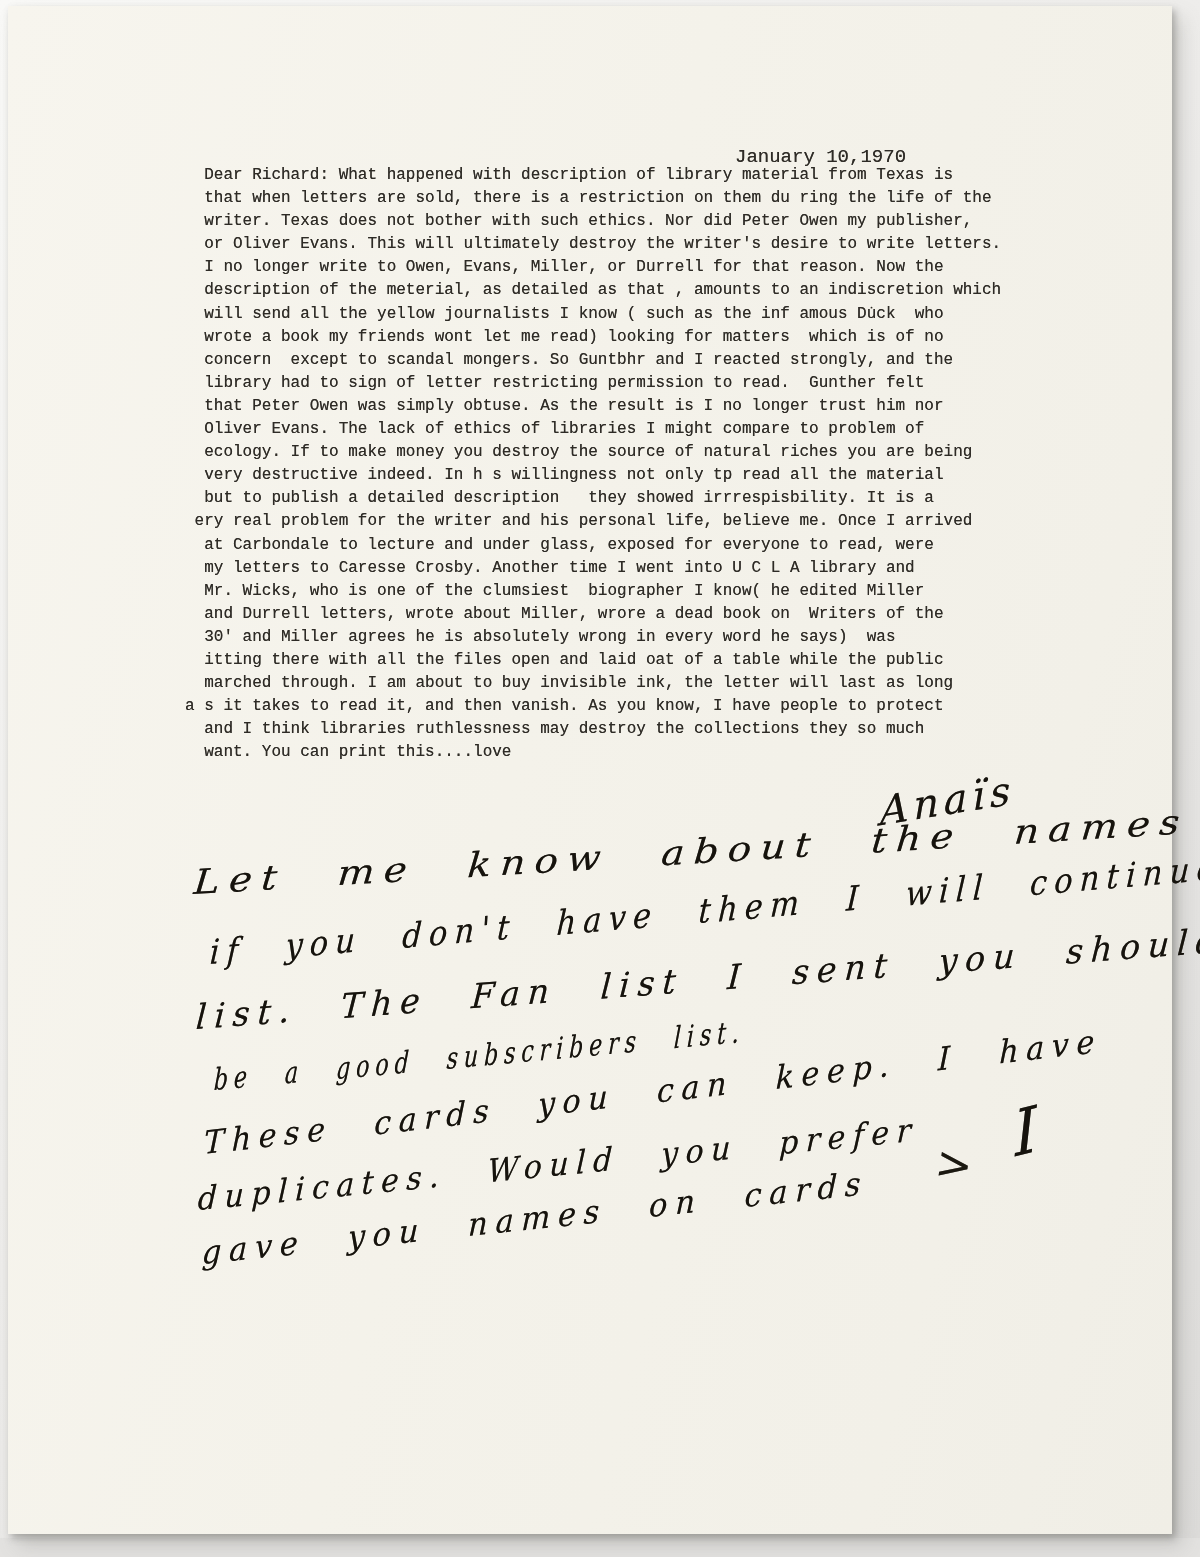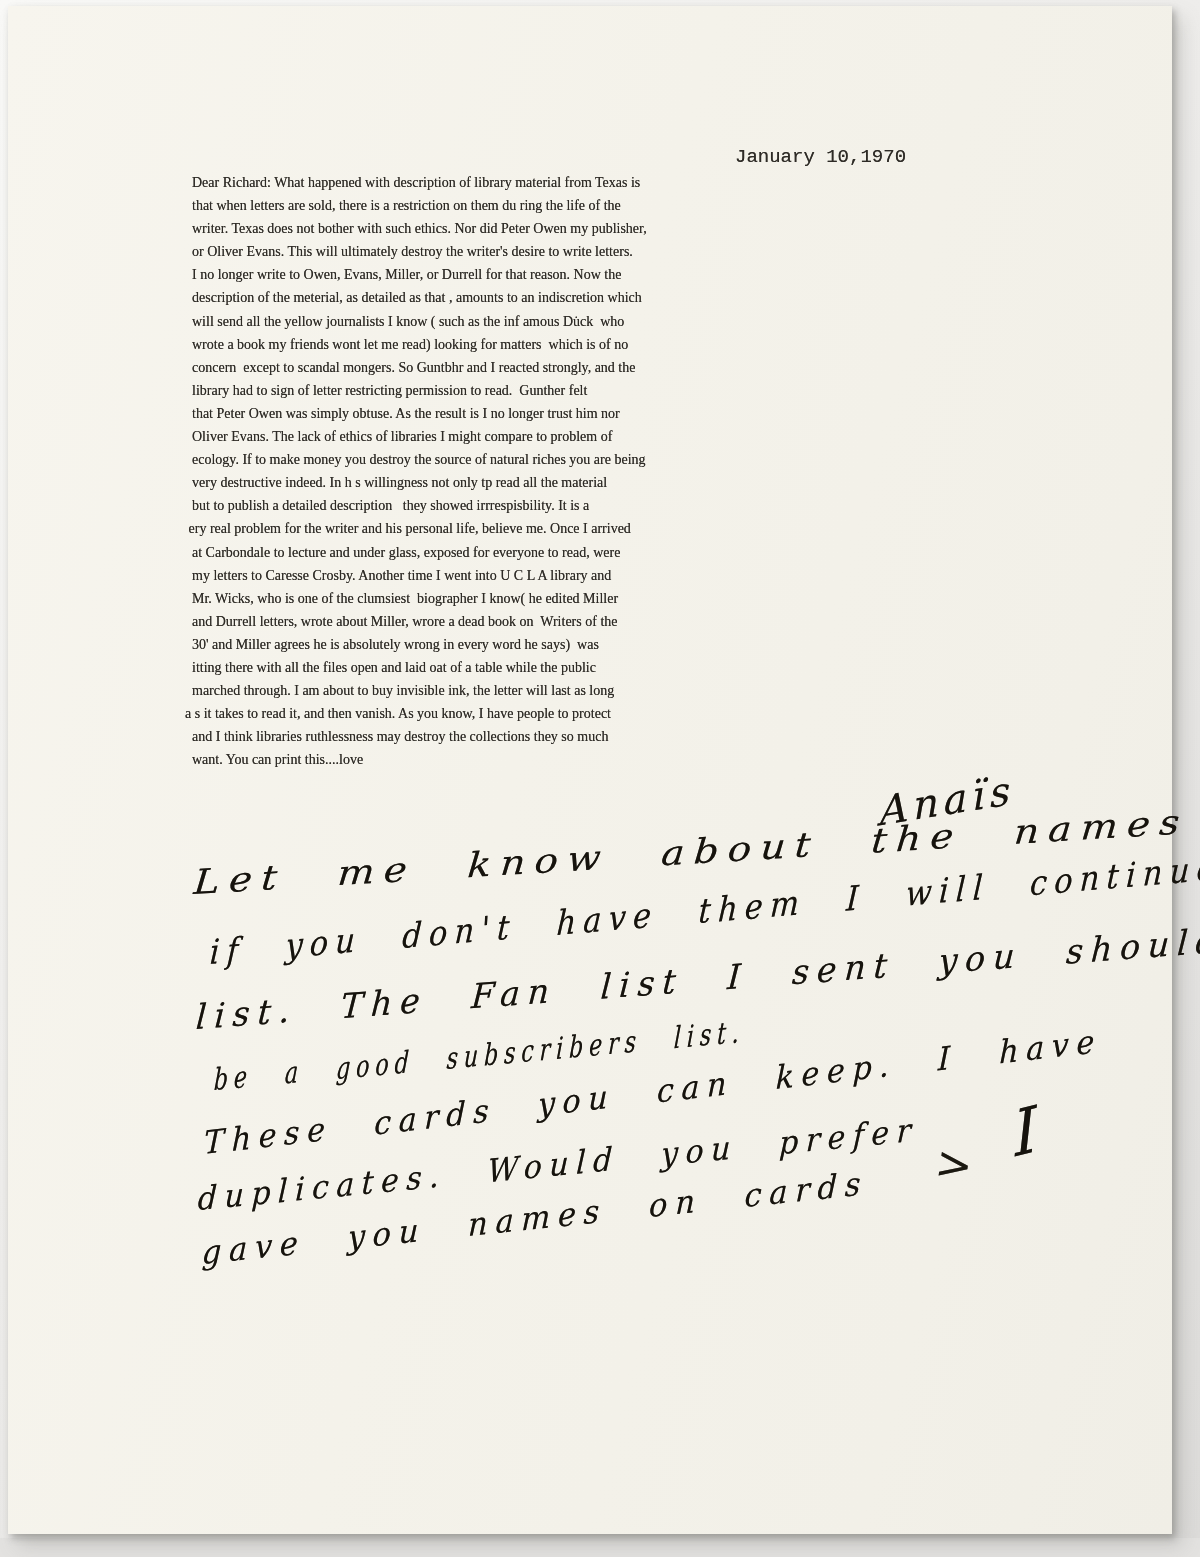--- a/index.html
+++ b/index.html
@@ -20,23 +20,23 @@
   }
   
   .typed-date{
     position:absolute;left:727px;top:140px;
     font-family:"Liberation Mono", monospace;
     font-size:19px;line-height:23px;
     color:#2e2b26;white-space:pre;
     text-shadow:0 0 0.6px rgba(46,43,38,0.75);
   }
   .typed-body{
-    position:absolute;left:177px;top:165px;
-    font-family:Liberation Serif, serif;
-    font-size:14px;line-height:23.1px;
+    position:absolute;left:177px;top:158px;
+    font-family:Liberation Mono, monospace;
+    font-size:16px;line-height:23.1px;
     color:#2e2b26;white-space:pre;
     text-shadow:0 0 0.6px rgba(46,43,38,0.75);
   }
   .t-line{height:23.1px;}
   
   .hw-line,.hw-sig,.hw-i,.hw-q{
     position:absolute;
     font-family:"DejaVu Serif", serif;
     font-style:italic;
     color:#16130d;

